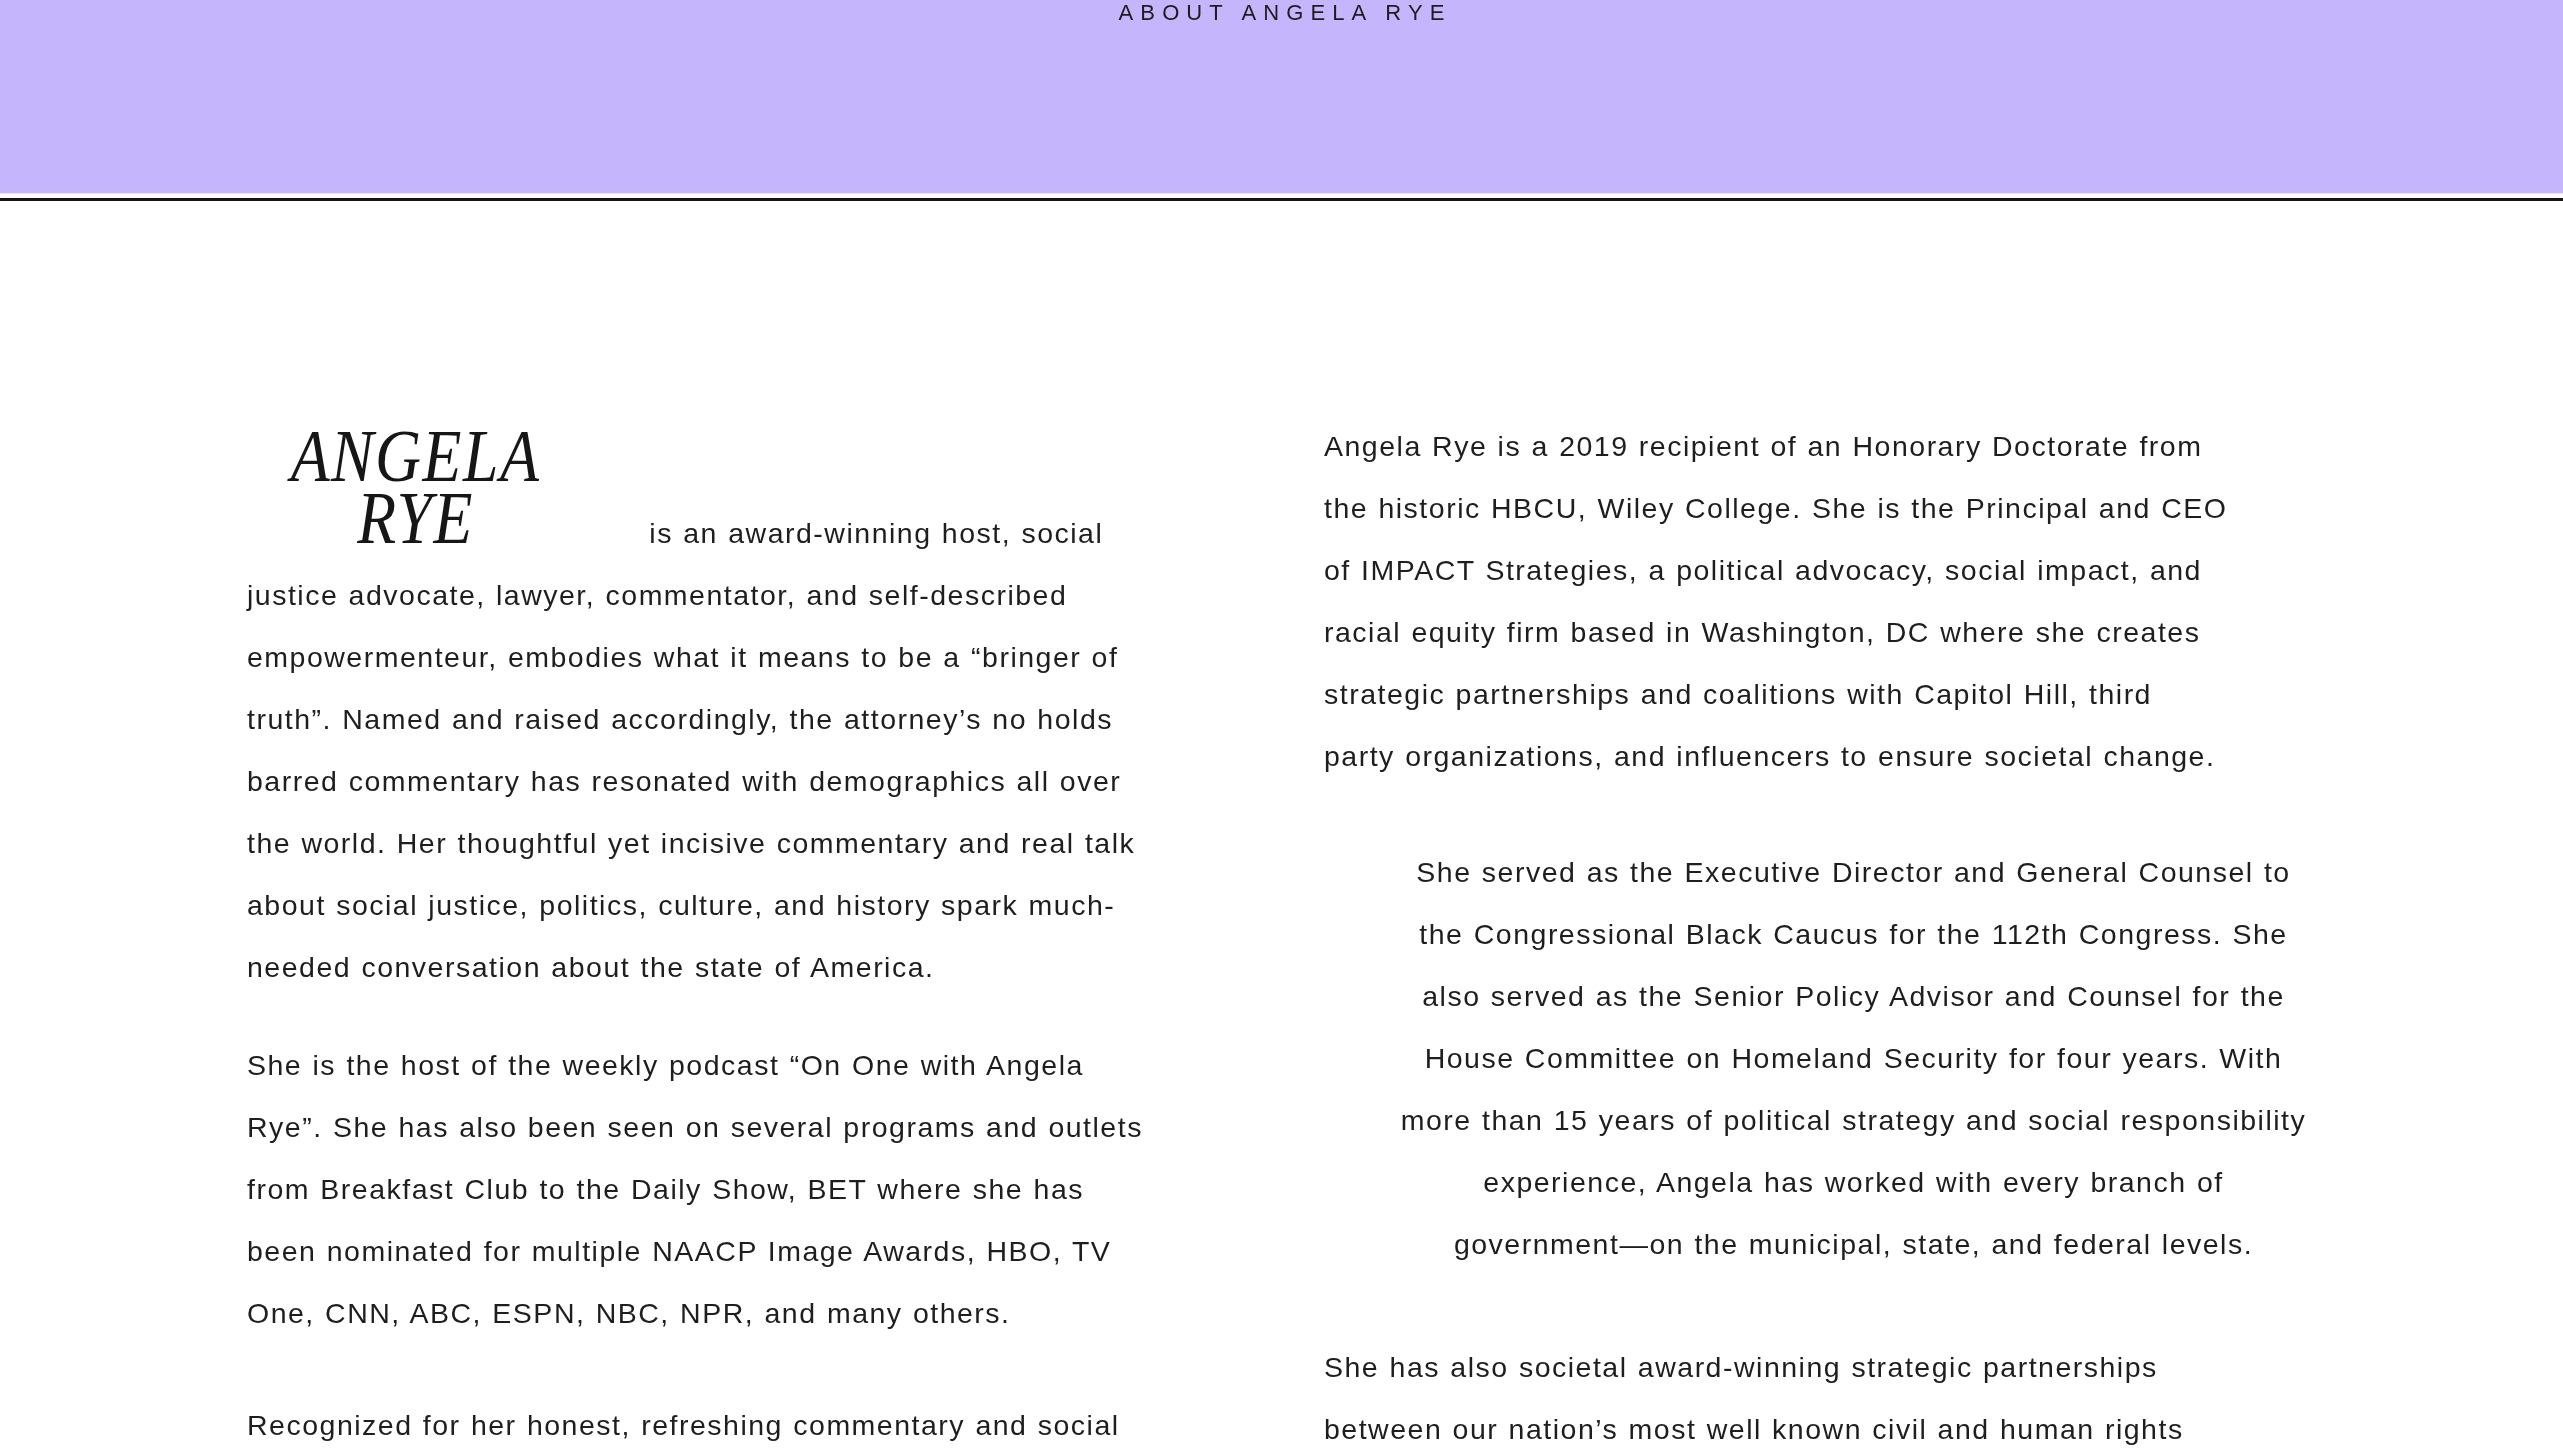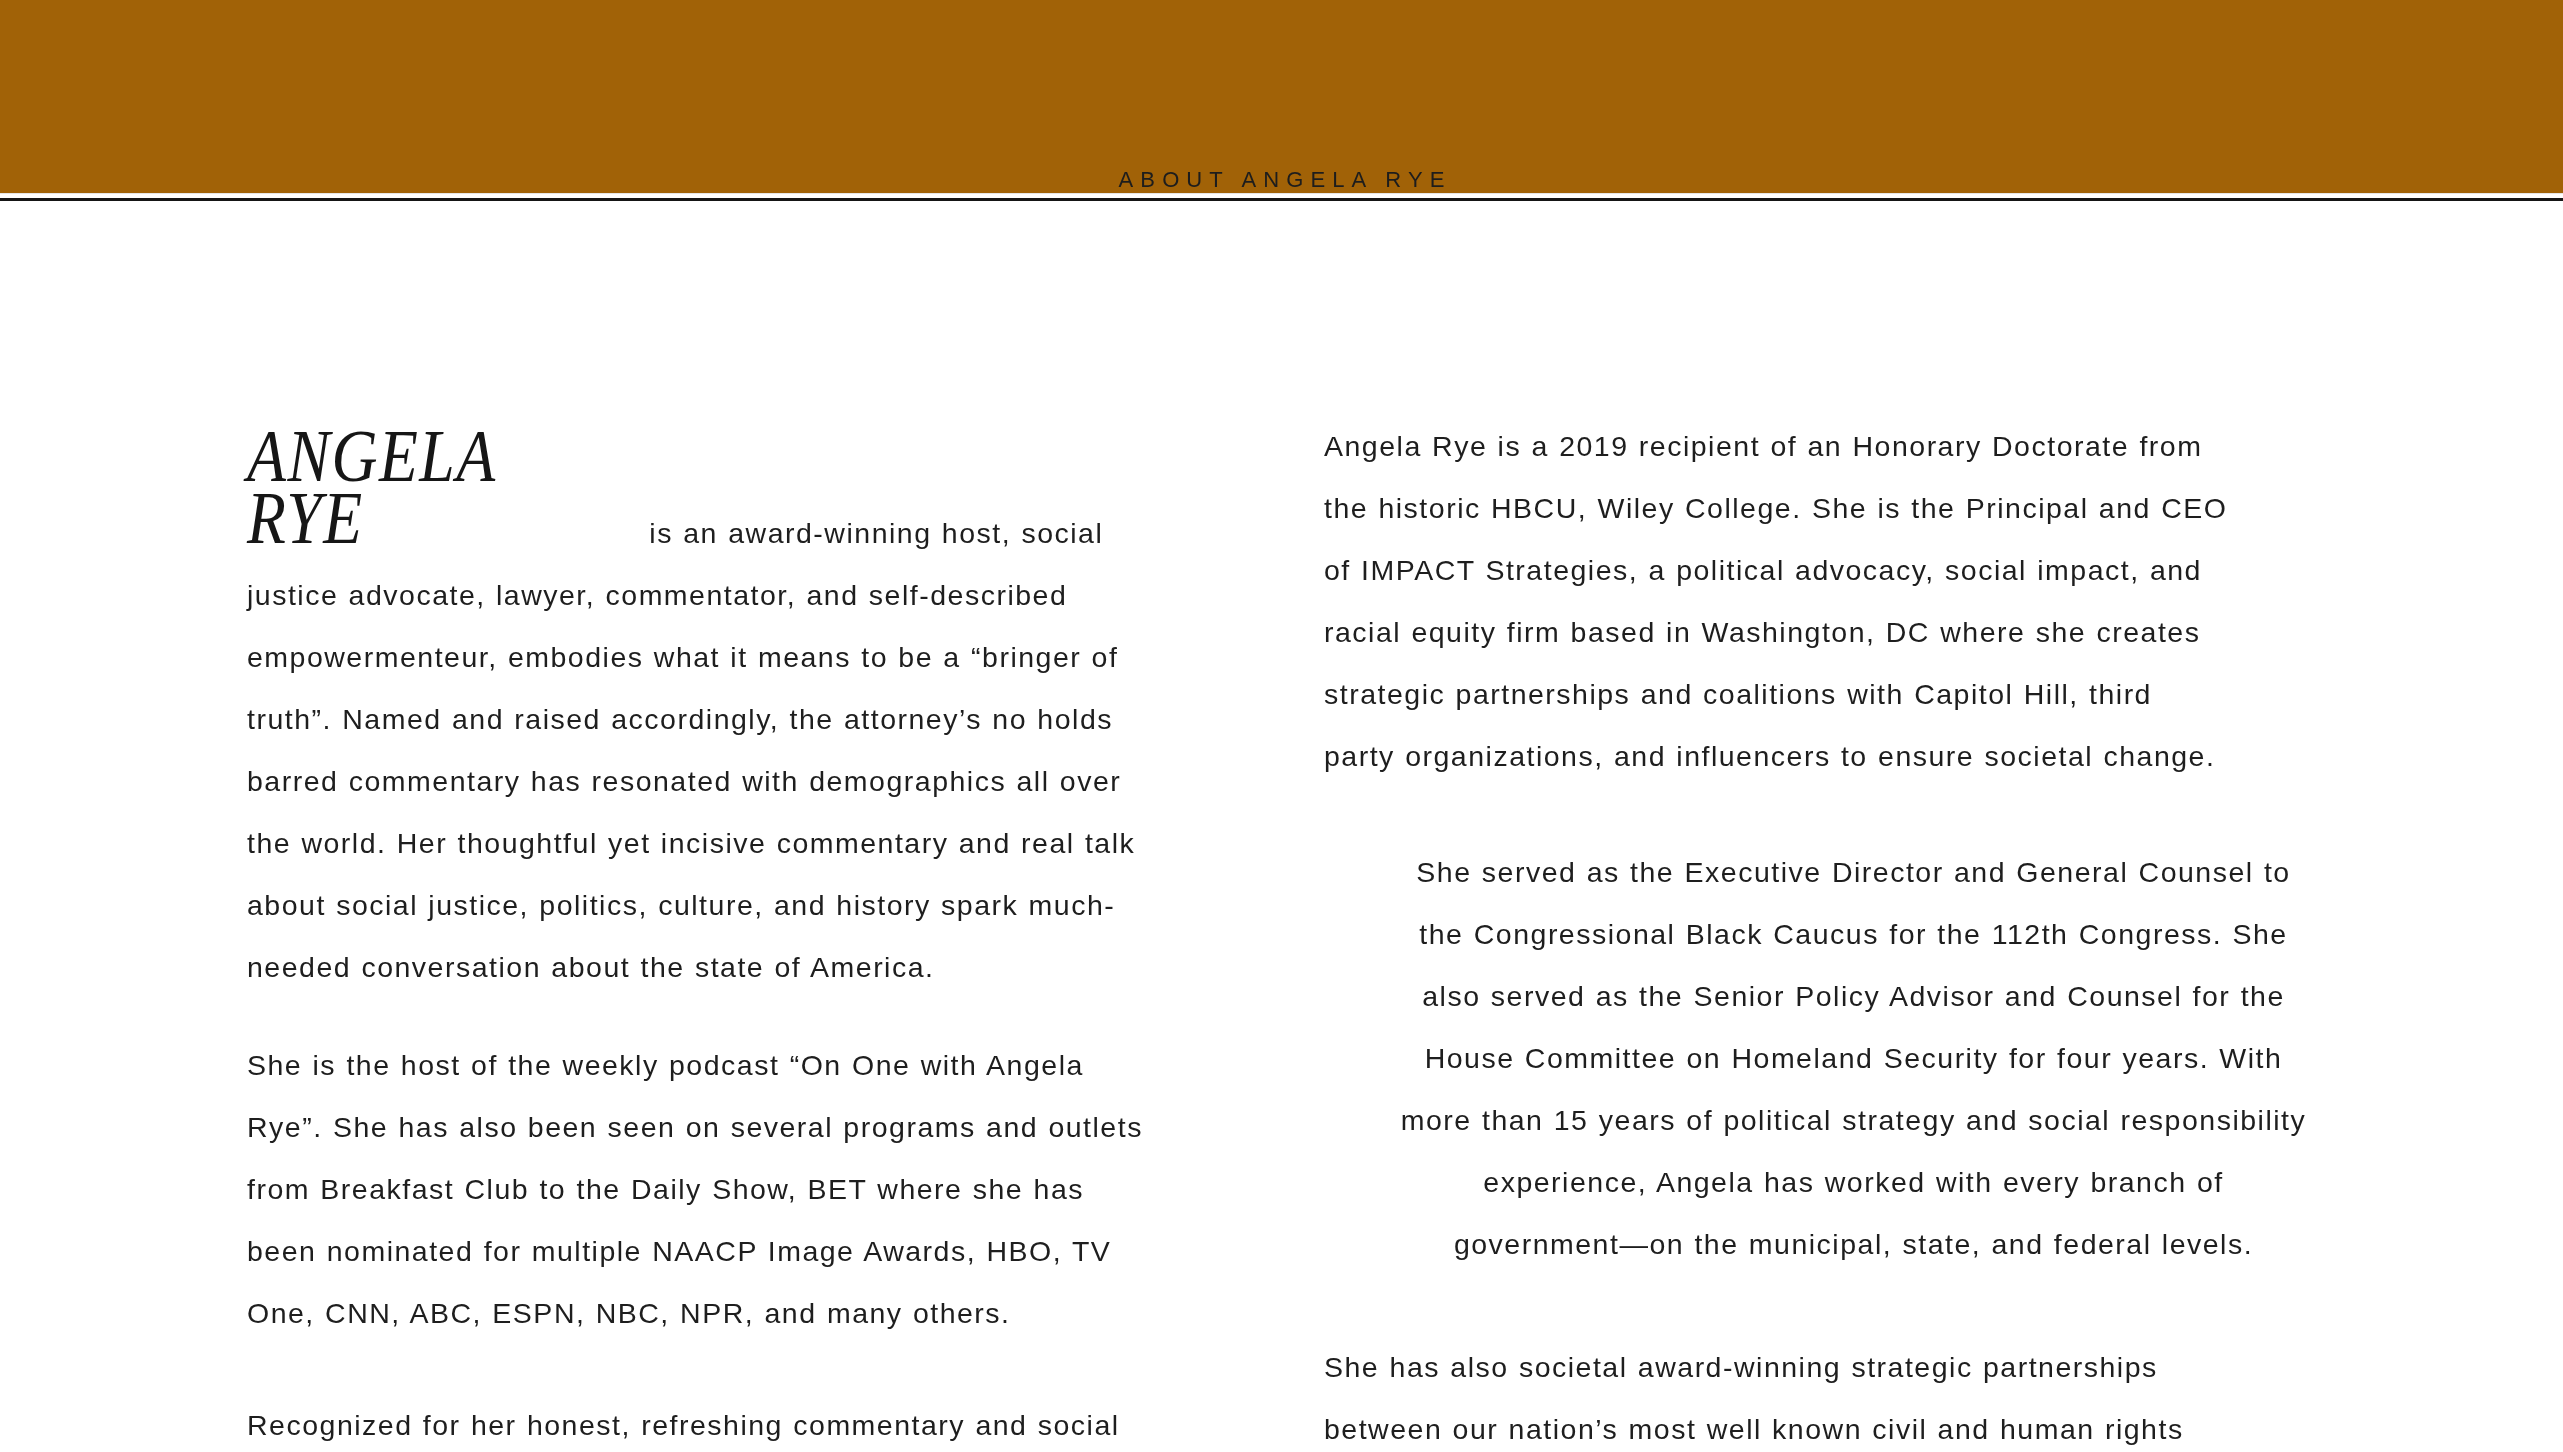--- a/index.html
+++ b/index.html
@@ -11,24 +11,24 @@
     height: 1452px;
     overflow: hidden;
     background: #ffffff;
     font-family: "Liberation Sans", "DejaVu Sans", sans-serif;
     -webkit-font-smoothing: antialiased;
   }
 
   
   .site-header {
     height: 193px;
-    background: #a16207;
+    background: #c4b5fd;
     border-bottom: 0.9px solid #e5e5e5;
     display: flex;
-    align-items: flex-end;
+    align-items: flex-start;
     justify-content: center;
   }
   .header-title {
     font-size: 22px;
     font-weight: 500;
     letter-spacing: 7.1px;
     text-indent: 7.1px; 
     color: #1d1d1d;
     white-space: nowrap;
   }
@@ -62,20 +62,21 @@
   .mt-56 { margin-top: 50px; }
   .mt-61 { margin-top: 54px; text-align: center; }
   .mt-69 { margin-top: 61px; }
 
   
   .dn-wrap {
     display: inline-block;
     width: 392px;
     line-height: 62px;
     vertical-align: baseline;
+    text-align: center;
   }
   .dn-inner {
     display: inline-block;
     font-family: "Liberation Serif", "DejaVu Serif", serif;
     font-style: italic;
     font-weight: 400;
     font-size: 74px;
     line-height: 62px;
     letter-spacing: 1.8px;
     color: #161616;

